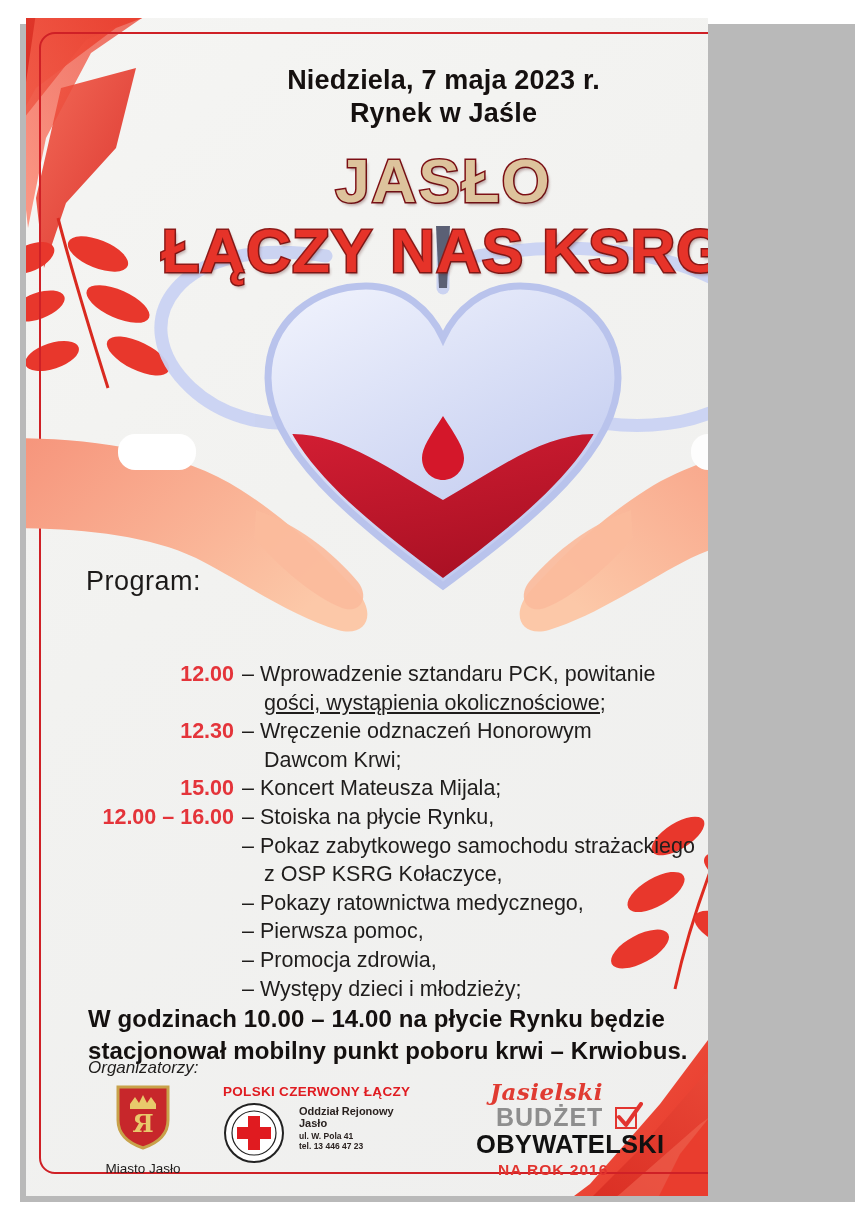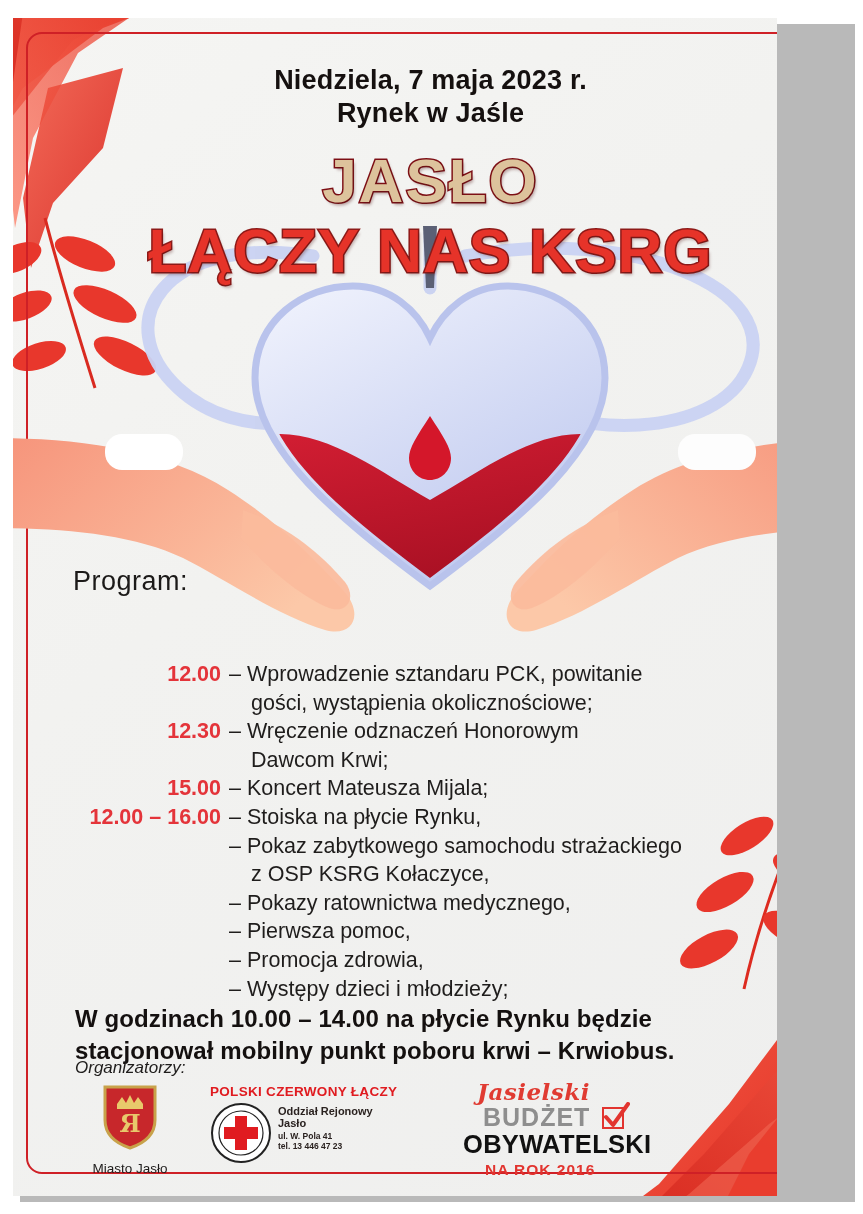--- a/index.html
+++ b/index.html
@@ -3,21 +3,21 @@
 <meta charset="utf-8">
 <style>
   html,body{margin:0;padding:0;background:#ffffff;}
   body{width:863px;height:1214px;overflow:hidden;font-family:"Liberation Sans",sans-serif;}
 
   #poster-frame{position:absolute;left:0;top:0;width:863px;height:1214px;background:#ffffff;}
 
   
   #poster-shadow{position:absolute;left:20px;top:24px;width:835px;height:1178px;background:#b9b9b9;}
 
-  #poster{position:absolute;left:13px;top:18px;width:764px;height:1178px;
+  #poster{position:absolute;left:26px;top:18px;width:682px;height:1178px;
     background:linear-gradient(140deg,#f5f5f3 0%,#f2f2f0 40%,#efefee 100%);
     overflow:hidden;}
 
   
   #red-rule{position:absolute;left:13px;top:14px;width:795px;height:1142px;
     border:2px solid #cf2026;border-radius:16px;box-sizing:border-box;pointer-events:none;}
 
   
   .dec{position:absolute;pointer-events:none;}
   #leaf-tl{left:-60px;top:-50px;width:300px;height:430px;}
@@ -60,21 +60,21 @@
   #logos{position:absolute;left:52px;top:1062px;width:620px;height:120px;z-index:5;}
 
   
   #crest-wrap{position:absolute;left:10px;top:4px;width:110px;text-align:center;}
   #crest{width:56px;height:66px;margin:0 auto;}
   #crest-cap{margin-top:7px;font-size:13.5px;color:#1f1d1c;}
 
   
   #pck{position:absolute;left:145px;top:4px;width:230px;}
   #pck-title{font-size:13.5px;font-weight:bold;color:#e01b20;letter-spacing:.3px;white-space:nowrap;}
-  #pck-body{display:flex;margin-top:3px;}
+  #pck-body{display:flex;margin-top:3px;gap:8px;}
   #pck-seal{width:62px;height:62px;flex:0 0 62px;}
   #pck-lines{margin-left:6px;padding-top:3px;color:#2a2220;}
   #pck-l1{font-size:11px;font-weight:bold;}
   #pck-l2{font-size:11px;font-weight:bold;}
   #pck-l3{font-size:8.5px;font-weight:bold;margin-top:2px;}
   #pck-l4{font-size:8.5px;font-weight:bold;}
 
   
   #budget{position:absolute;left:398px;top:-2px;width:190px;}
   #b-script{font-family:"DejaVu Serif",serif;font-style:italic;font-size:23px;font-weight:bold;
@@ -213,21 +213,21 @@
     <div id="program-label">Program:</div>
 
     <div id="program">
 
     <div class="prow">
           <div class="ptime">12.00</div>
           <div class="pdesc"><div class="pdash" style="display: inline;">–</div> Wprowadzenie sztandaru PCK, powitanie</div>
         </div>
         <div class="prow">
           <div class="ptime"></div>
-          <div class="pdesc" style="padding-left: 22px;">gości, wystąpienia okolicznościowe;</div>
+          <div class="pdesc" style="padding-left: 22px; text-decoration: underline;">gości, wystąpienia okolicznościowe;</div>
         </div>
         <div class="prow">
           <div class="ptime">12.30</div>
           <div class="pdesc"><div class="pdash" style="display: inline;">–</div> Wręczenie odznaczeń Honorowym</div>
         </div>
         <div class="prow">
           <div class="ptime"></div>
           <div class="pdesc" style="padding-left: 22px;">Dawcom Krwi;</div>
         </div>
         <div class="prow">

